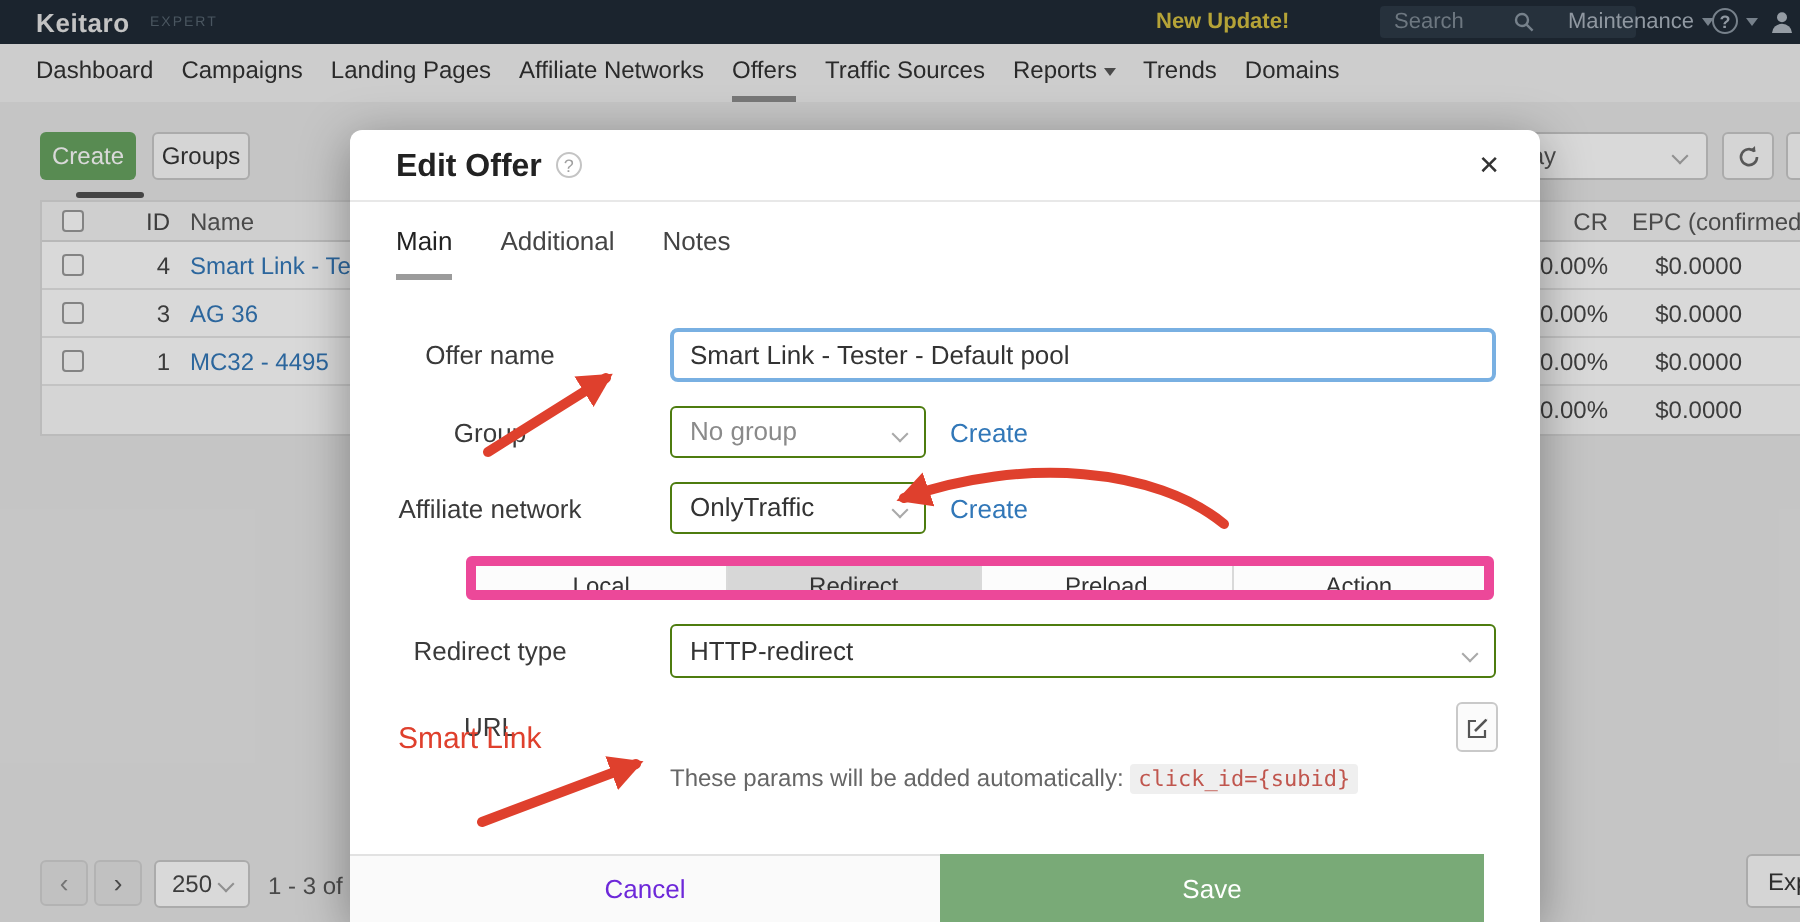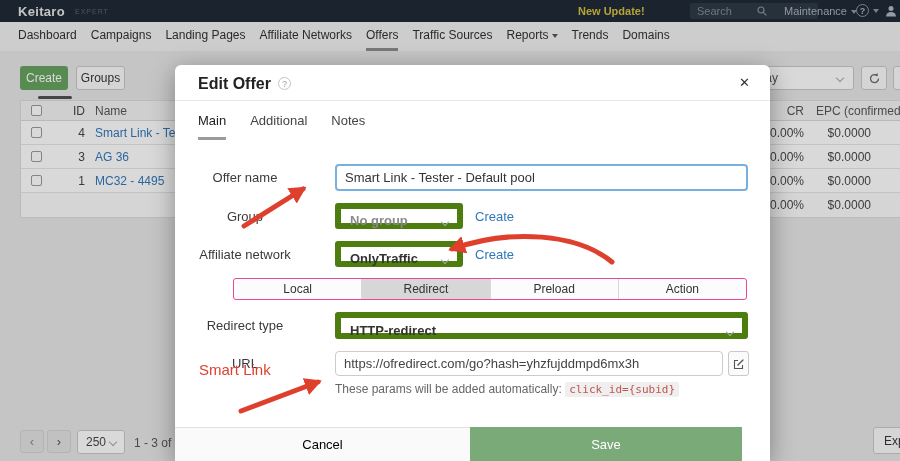--- a/index.html
+++ b/index.html
@@ -76,39 +76,39 @@
   .title-help { display:inline-block; width:13px; height:13px; border:1px solid #c4c4c4; border-radius:50%; margin-left:7px;
     font-size:9px; font-weight:normal; color:#a0a0a0; text-align:center; line-height:12px; vertical-align:2px; }
   .modal-close { position:absolute; right:20px; top:10px; font-size:13px; color:#333; cursor:pointer; }
   .modal-tabs { position:absolute; left:23px; top:48px; display:flex; gap:24px; }
   .mtab { font-size:13px; color:#444; padding-bottom:9px; }
   .mtab.active { border-bottom:3px solid #9b9b9b; color:#222; }
   .f-label { position:absolute; left:0; width:140px; text-align:center; font-size:13px; color:#3a3a3a; }
   .f-input { position:absolute; font-size:13px; color:#333; padding:0 8px; border-radius:4px;
     font-family:"Liberation Sans",sans-serif; background:#fff; }
   .offer-input { left:160px; top:99px; width:413px; height:27px; border:2px solid #79b0e2; }
-  .select { position:absolute; border:6px solid #4d7c0f; border-radius:3px; background:#fff; font-size:13px;
-    line-height:24px; padding-left:9px; color:#333;font-weight:bold; }
+  .select { position:absolute; border:1px solid #4d7c0f; border-radius:3px; background:#fff; font-size:13px;
+    line-height:24px; padding-left:9px; color:#333; }
   .select .chev { position:absolute; right:9px; top:10px; }
   .group-select { left:160px; top:138px; width:128px; height:26px; color:#8a8a8a; }
   .aff-select { left:160px; top:176px; width:128px; height:26px; }
   .create-link { position:absolute; left:300px; font-size:13px; color:#3177b8; cursor:pointer; }
   .seg { position:absolute; left:58px; top:213px; width:514px; height:22px; display:flex;
-    border:1px solid #ec4899; border-radius:3px; overflow:hidden; background:#fcfcfc; }
+    border:5px solid #ec4899; border-radius:3px; overflow:hidden; background:#fcfcfc; }
   .seg-item { flex:1; font-size:12px; color:#333; text-align:center; line-height:20px; border-right:1px solid #d9d9d9; }
   .seg-item:last-child { border-right:none; }
   .seg-item.active { background:#d7d7d7; }
   .redirect-select { left:160px; top:247px; width:413px; height:27px; line-height:25px; }
   .url-input { left:160px; top:286px; width:388px; height:25px; border:1px solid #ccc; color:#444; }
   .edit-btn { position:absolute; left:553px; top:286px; width:21px; height:25px; }
   .params-note { position:absolute; left:160px; top:317px; font-size:12px; color:#666; white-space:nowrap; }
   .params-chip { font-family:"DejaVu Sans Mono", monospace; font-size:11px; color:#c0564e; background:#efefef;
     padding:1px 4px; border-radius:2px; }
   .modal-footer { position:absolute; left:0; bottom:0; width:595px; height:34px; display:flex; }
-  .cancel-btn { width:295px; height:34px; background:#fafafa; border-top:1px solid #e2e2e2; font-size:13px; color:#000000;
+  .cancel-btn { width:295px; height:34px; background:#fafafa; border-top:1px solid #e2e2e2; font-size:13px; color:#6d28d9;
     display:flex; align-items:center; justify-content:center; }
   .save-btn { width:272px; height:34px; background:#79aa77; font-size:13px; color:#fff;
     display:flex; align-items:center; justify-content:center; }
   
   .anno-svg { position:absolute; left:0; top:0; width:900px; height:461px; z-index:20; pointer-events:none; }
   .smart-link-label { position:absolute; left:199px; top:361px; font-size:15px; color:#df402d; z-index:20; pointer-events:none; }
 </style>
 </head>
 <body>
 
@@ -242,21 +242,20 @@
     <span class="seg-item">Local</span>
     <span class="seg-item active">Redirect</span>
     <span class="seg-item">Preload</span>
     <span class="seg-item">Action</span>
   </div>
 
   <span class="f-label" style="top:253px;">Redirect type</span>
   <div class="select redirect-select"><span>HTTP-redirect</span><span class="chev" style="top:11px;"></span></div>
 
   <span class="f-label" style="top:291px;">URL</span>
-  <input class="f-input url-input" value="https://ofredirect.com/go?hash=yhzfujddmpd6mx3h" style="">
   <div class="btn edit-btn">
     <svg width="12" height="12" viewBox="0 0 12 12">
       <path d="M5,2.5 H1.5 V10.5 H9.5 V7" fill="none" stroke="#555" stroke-width="1.1"></path>
       <path d="M4.5,7.5 L10.2,1.8 M10.2,1.8 l0.1,0.1" stroke="#555" stroke-width="1.3"></path>
     </svg>
   </div>
   <div class="params-note"><span>These params will be added automatically:</span> <span class="params-chip">click_id={subid}</span></div>
 
   <div class="modal-footer">
     <div class="cancel-btn">Cancel</div>

